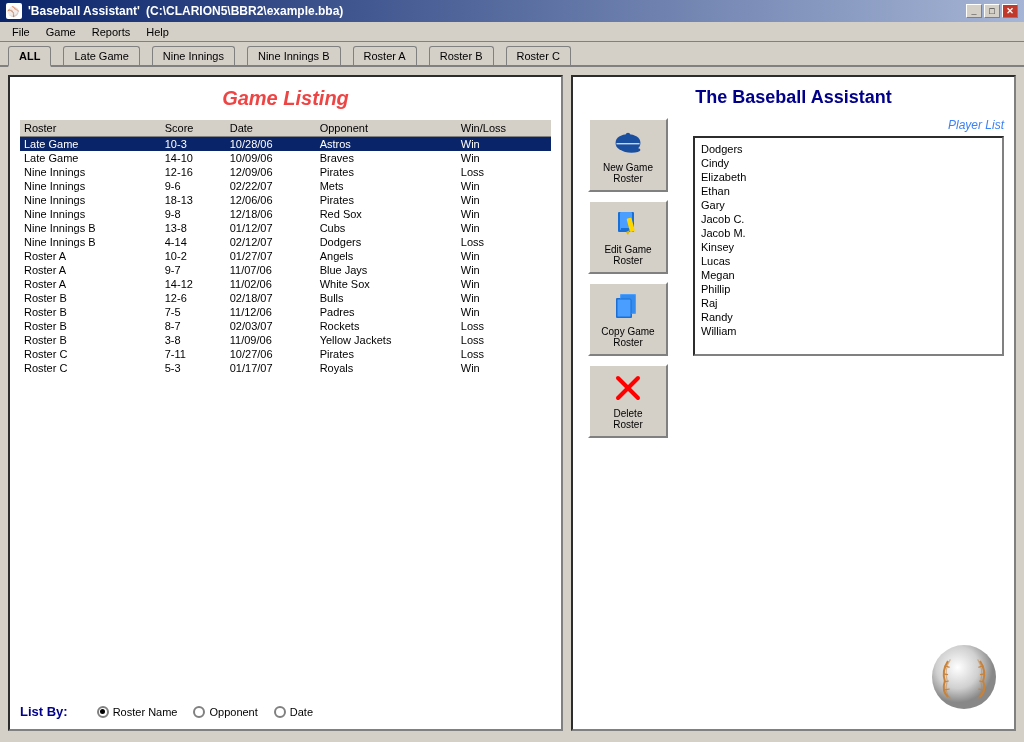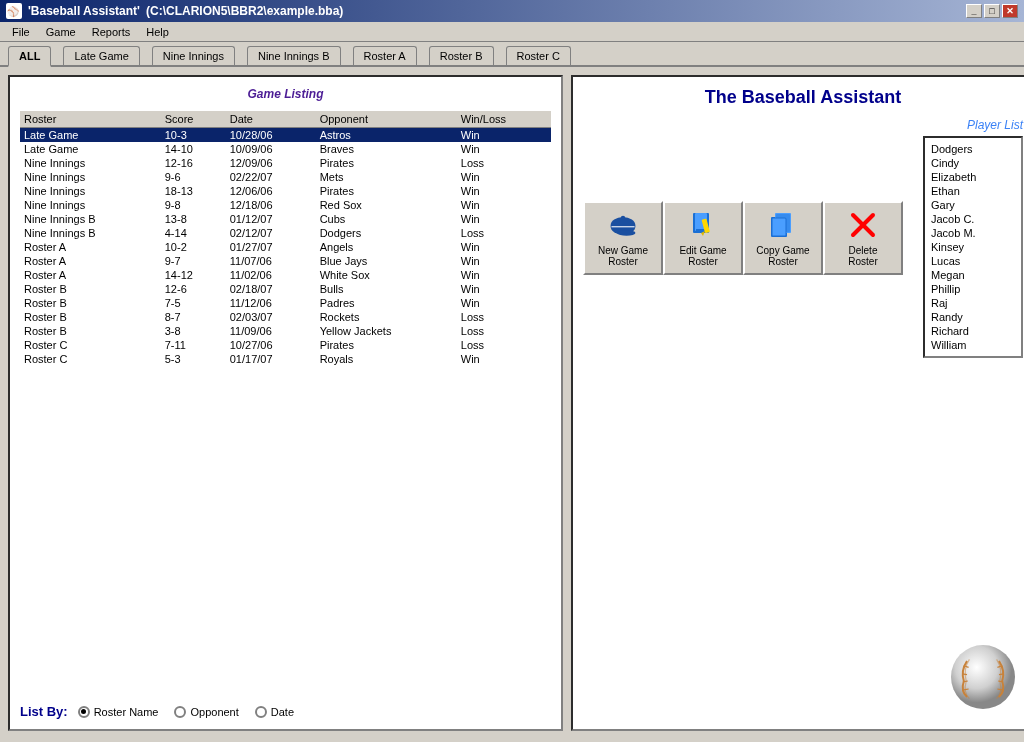--- a/index.html
+++ b/index.html
@@ -114,23 +114,23 @@
     .left-panel {
       background: white;
       border: 2px inset #808080;
       flex: 0 0 555px;
       padding: 10px;
       position: relative;
     }
 
     .game-listing-title {
       text-align: center;
-      font-size: 12px;
+      font-size: 20px;
       font-weight: bold;
-      color: #4c1d95;
+      color: #ef4444;
       font-style: italic;
       margin-bottom: 10px;
     }
 
     
     .roster-table {
       width: 100%;
       border-collapse: collapse;
       font-size: 11px;
     }
@@ -150,21 +150,21 @@
     }
 
     
     .list-by-section {
       position: absolute;
       bottom: 10px;
       left: 10px;
       right: 10px;
       display: flex;
       align-items: center;
-      gap: 10px;
+      gap: 29px;
     }
     .list-by-label {
       font-weight: bold;
       color: #00008b;
       font-size: 13px;
     }
     .radio-group {
       display: flex;
       gap: 16px;
       align-items: center;
@@ -212,22 +212,23 @@
     }
 
     
     .action-area {
       display: flex;
       width: 100%;
       gap: 10px;
     }
     .buttons-column {
       display: flex;
-      flex-direction: row;
-      align-items: center;
+      flex-direction: column;
+      align-items: center;
+      gap: 8px;
       flex: 0 0 90px;
     }
     .action-btn {
       width: 80px;
       background: #d4d0c8;
       border: 2px solid;
       border-top-color: #ffffff;
       border-left-color: #ffffff;
       border-bottom-color: #808080;
       border-right-color: #808080;
@@ -551,21 +552,20 @@
             <div class="player-item">Ethan</div>
             <div class="player-item">Gary</div>
             <div class="player-item">Jacob C.</div>
             <div class="player-item">Jacob M.</div>
             <div class="player-item">Kinsey</div>
             <div class="player-item">Lucas</div>
             <div class="player-item">Megan</div>
             <div class="player-item">Phillip</div>
             <div class="player-item">Raj</div>
             <div class="player-item">Randy</div>
-            <div class="player-item">Richard</div>
             <div class="player-item">William</div>
           </div>
       </div>
     </div>
 
     <div class="baseball-graphic">
       <svg class="baseball-svg" viewBox="0 0 100 100">
 
         <defs>
           <radialGradient id="ballGrad" cx="40%" cy="35%" r="55%">

